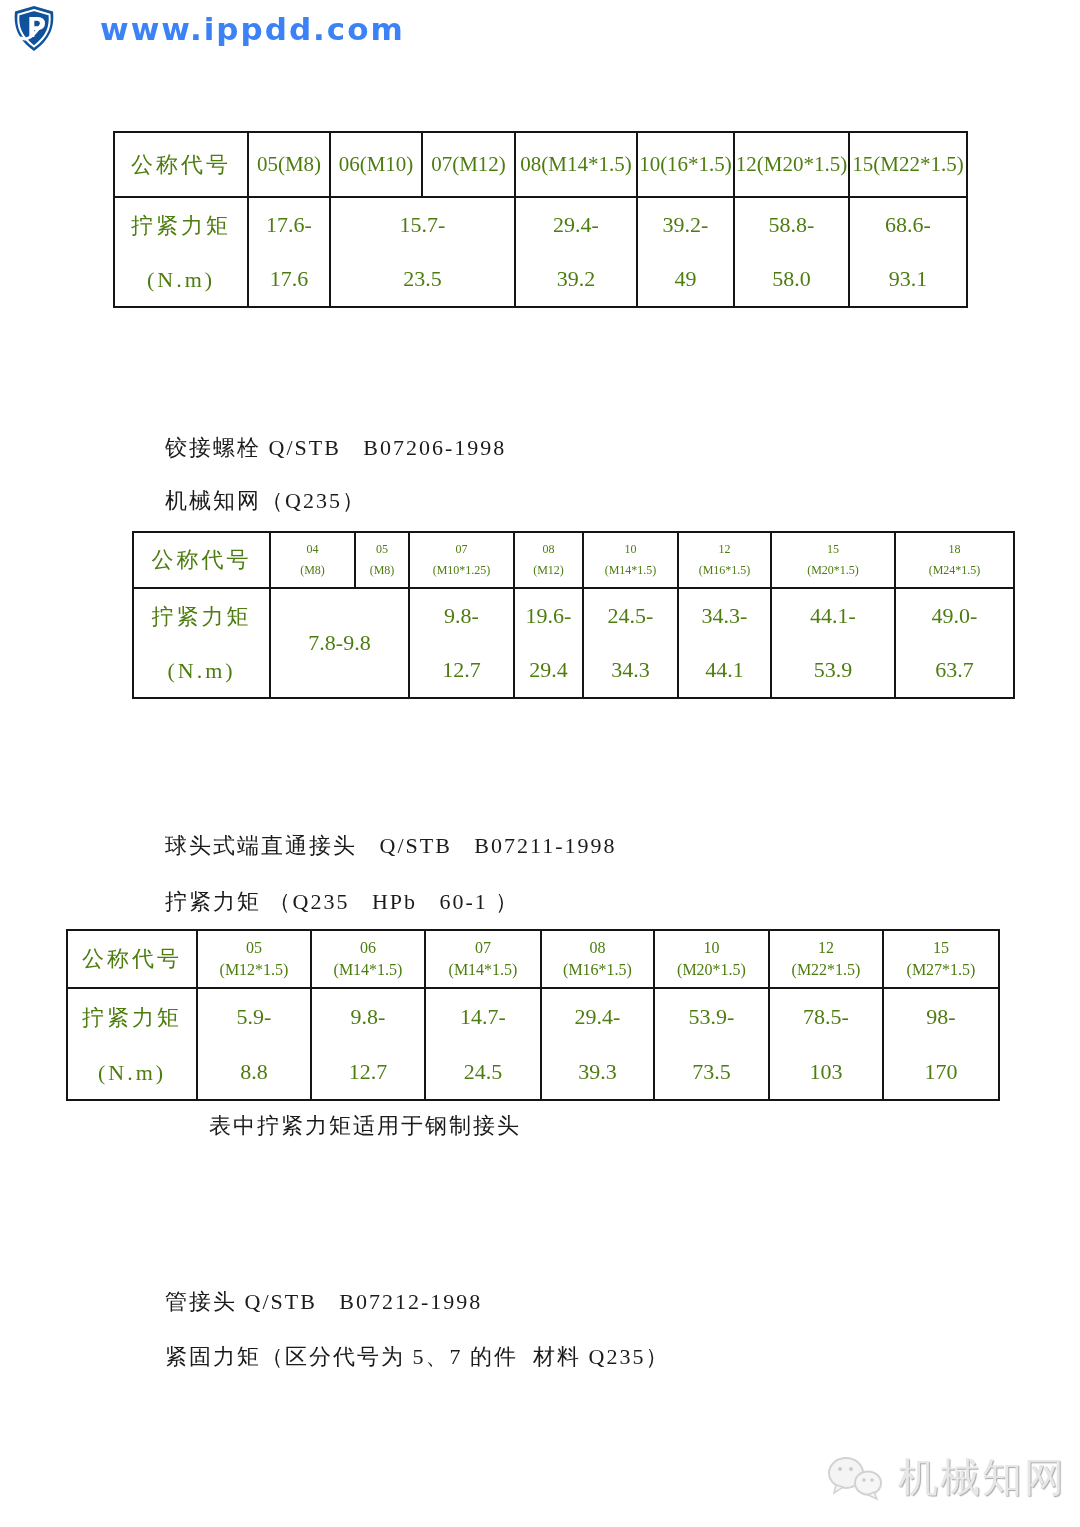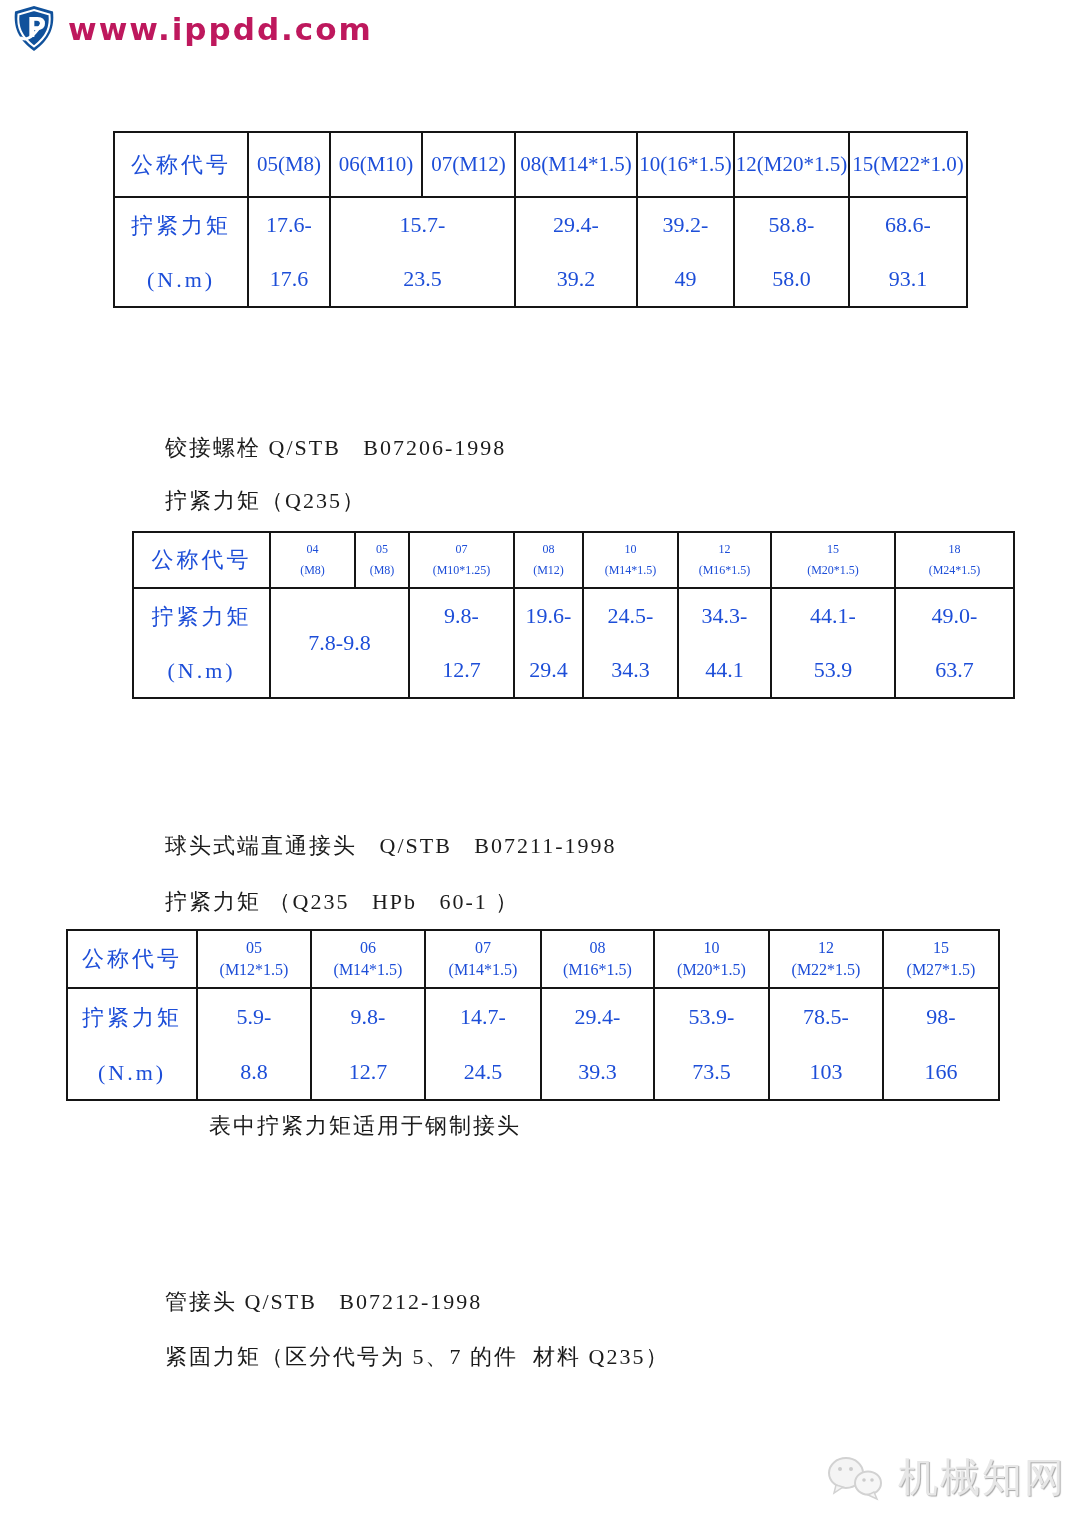--- a/index.html
+++ b/index.html
@@ -8,40 +8,40 @@
     width:1080px; height:1527px; position:relative;
     font-family:"Liberation Serif","DejaVu Serif",serif;
     color:#161616; overflow:hidden;
   }
   .page { position:absolute; inset:0; background:#ffffff; }
 
   
   .logo { position:absolute; left:10px; top:5px; display:flex; align-items:center; gap:10px; }
   .logo-text {
     font-family:"DejaVu Sans","Liberation Sans",sans-serif;
-    font-weight:bold; font-size:31px; color:#be185d; letter-spacing:2px;
+    font-weight:bold; font-size:31px; color:#3b82f6; letter-spacing:2px;margin-left:32px;
   }
 
   
   .sec {
     position:absolute; left:165px; font-size:22px; letter-spacing:2px;
     white-space:pre; color:#1b1b1b;
   }
   .sec-title-1 { top:433px; }
   .sec-sub-1   { top:486px; }
   .sec-title-2 { top:831px;text-align:center; }
   .sec-sub-2   { top:887px; }
   .note        { top:1111px;margin-left:44px; }
   .sec-title-3 { top:1287px; }
   .sec-sub-3   { top:1342px; }
 
   
   .doc-table {
     position:absolute; border-collapse:collapse; table-layout:fixed;
-    font-size:22px; color:#1d4ed8; background:transparent;
+    font-size:22px; color:#4d7c0f; background:transparent;
   }
   .doc-table td { border:2px solid #151515; padding:0; text-align:center; vertical-align:middle; }
   .cell-lines {
     height:100%; display:flex; flex-direction:column;
     justify-content:space-around; align-items:center;
   }
   td.label-cell { letter-spacing:3px; font-size:22px; }
 
   .t1 { left:113px; top:131px; width:853px; }
   .t1 tr.hdr td { height:65px; font-size:21px; }
@@ -129,21 +129,21 @@
               <div>10(16*1.5)</div>
             </div>
           </td>
           <td>
             <div class="cell-lines">
               <div>12(M20*1.5)</div>
             </div>
           </td>
           <td>
             <div class="cell-lines">
-              <div>15(M22*1.0)</div>
+              <div>15(M22*1.5)</div>
             </div>
           </td>
         </tr>
         <tr class="dat">
           <td class="label-cell">
             <div class="cell-lines">
               <div>拧紧力矩</div>
               <div>(N.m)</div>
             </div>
           </td>
@@ -181,21 +181,21 @@
             <div class="cell-lines">
               <div>68.6-</div>
               <div>93.1</div>
             </div>
           </td>
         </tr>
       </tbody>
   </table>
 
   <div class="sec sec-title-1">铰接螺栓 Q/STB   B07206-1998</div>
-  <div class="sec sec-sub-1">拧紧力矩（Q235）</div>
+  <div class="sec sec-sub-1">机械知网（Q235）</div>
 
   <table class="doc-table t2">
     <colgroup>
       <col style="width:137px">
         <col style="width:85px">
         <col style="width:54px">
         <col style="width:105px">
       <col style="width:69px">
         <col style="width:95px">
         <col style="width:93px">
@@ -413,21 +413,21 @@
           </td>
           <td>
             <div class="cell-lines">
               <div>78.5-</div>
               <div>103</div>
             </div>
           </td>
           <td>
             <div class="cell-lines">
               <div>98-</div>
-              <div>166</div>
+              <div>170</div>
             </div>
           </td>
         </tr>
       </tbody>
   </table>
 
   <div class="sec note">表中拧紧力矩适用于钢制接头</div>
 
   <div class="sec sec-title-3">管接头 Q/STB   B07212-1998</div>
   <div class="sec sec-sub-3">紧固力矩（区分代号为 5、7 的件  材料 Q235）</div>

